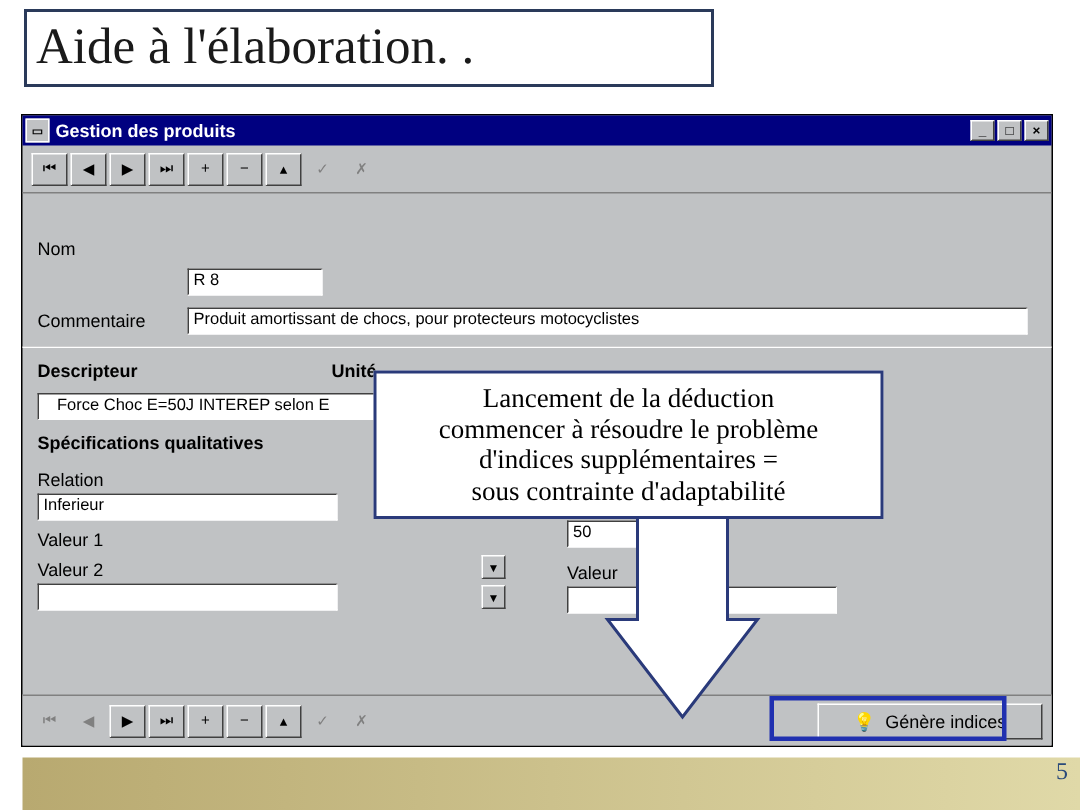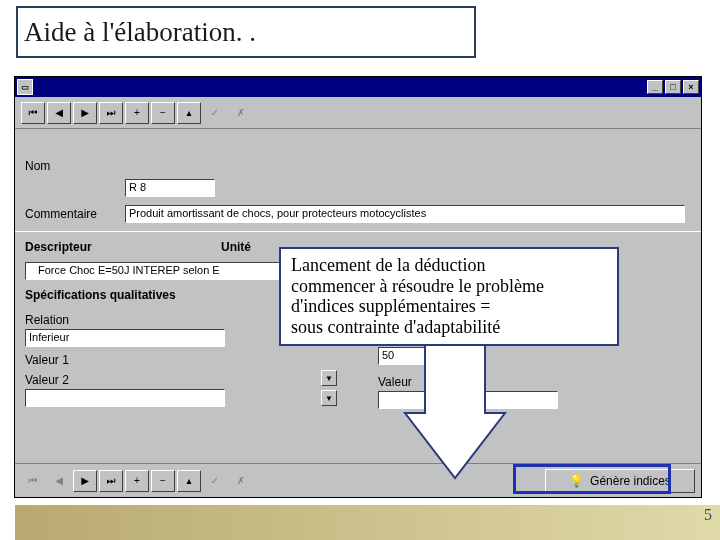--- a/index.html
+++ b/index.html
@@ -41,21 +41,21 @@
     width: 460px;
     height: 52px;
     border: 2px solid #2a3a5a;
     display: flex;
     align-items: center;
     padding-left: 6px;
     background: #fff;
     z-index: 2;
   }
   .title-box span {
-    font-size: 27px;
+    font-size: 34px;
     color: #1a1a1a;
   }
   .app-window {
     position: absolute;
     top: 76px;
     left: 14px;
     width: 688px;
     height: 422px;
     background: #c0c2c4;
     border: 1px solid #000;
@@ -173,25 +173,26 @@
     display: flex;
     align-items: center;
     justify-content: center;
     font-size: 8px;
   }
   .two-col { display: flex; gap: 40px; margin-top: 11px; }
   .col { flex: 1; }
   .callout {
     position: absolute;
     top: 247px;
-    left: 279px;
+    left: 249px;
     width: 340px;
     background: #fff;
     border: 2px solid #2a3a7a;
     padding: 6px 10px;
+    text-align: center;
     font-family: "Times New Roman", serif;
     font-size: 18px;
     line-height: 1.15;
     color: #000;
     z-index: 5;
   }
   .callout-arrow {
     position: absolute;
     top: 343px;
     left: 395px;
@@ -244,20 +245,21 @@
   <div class="footer-stripe"></div>
   <div class="page-num">5</div>
 
   <div class="title-box">
     <span>Aide à l'élaboration. .</span>
   </div>
 
   <div class="app-window">
     <div class="titlebar">
       <div class="sysicon">▭</div>
+      <span>Gestion des produits</span>
       <div class="spacer"></div>
       <div class="winbtn">_</div>
       <div class="winbtn">□</div>
       <div class="winbtn">×</div>
     </div>
 
     <div class="toolbar">
       <div class="tbtn">⏮</div>
       <div class="tbtn">◀</div>
       <div class="tbtn">▶</div>

